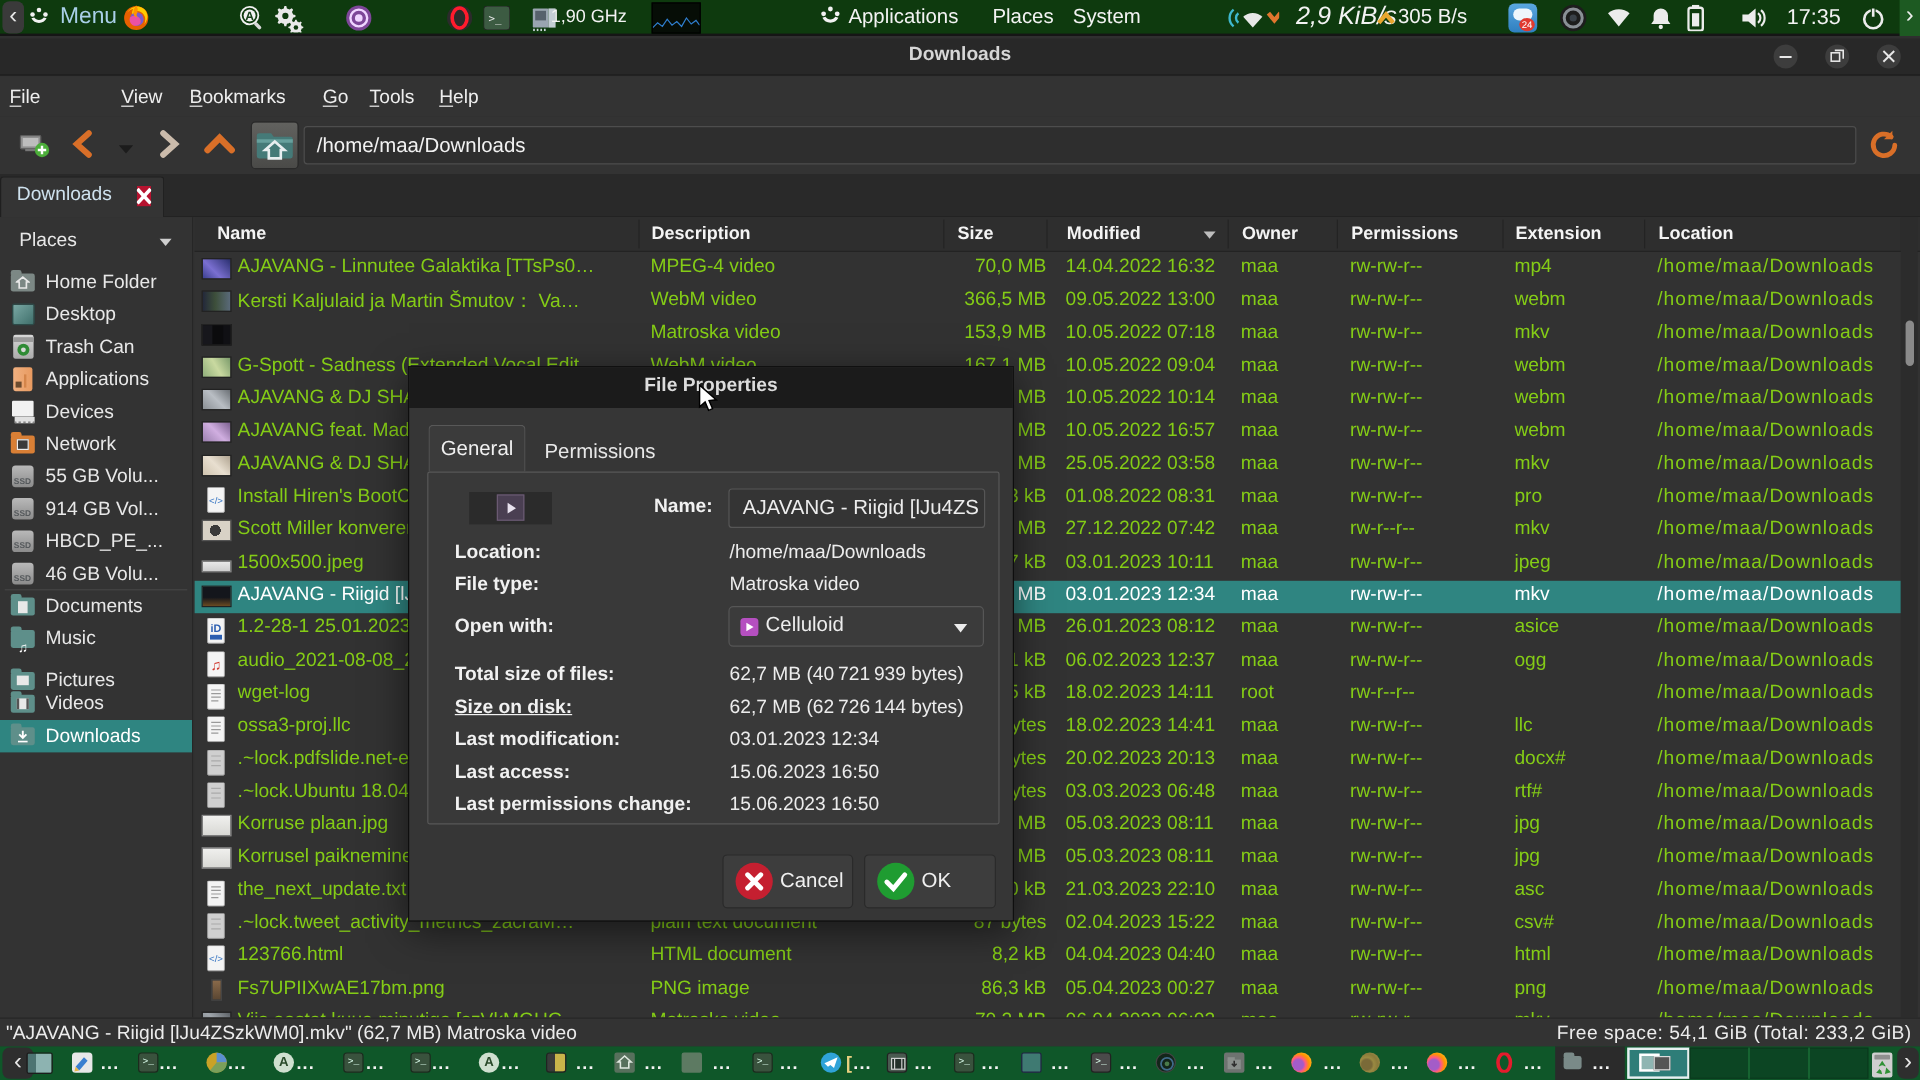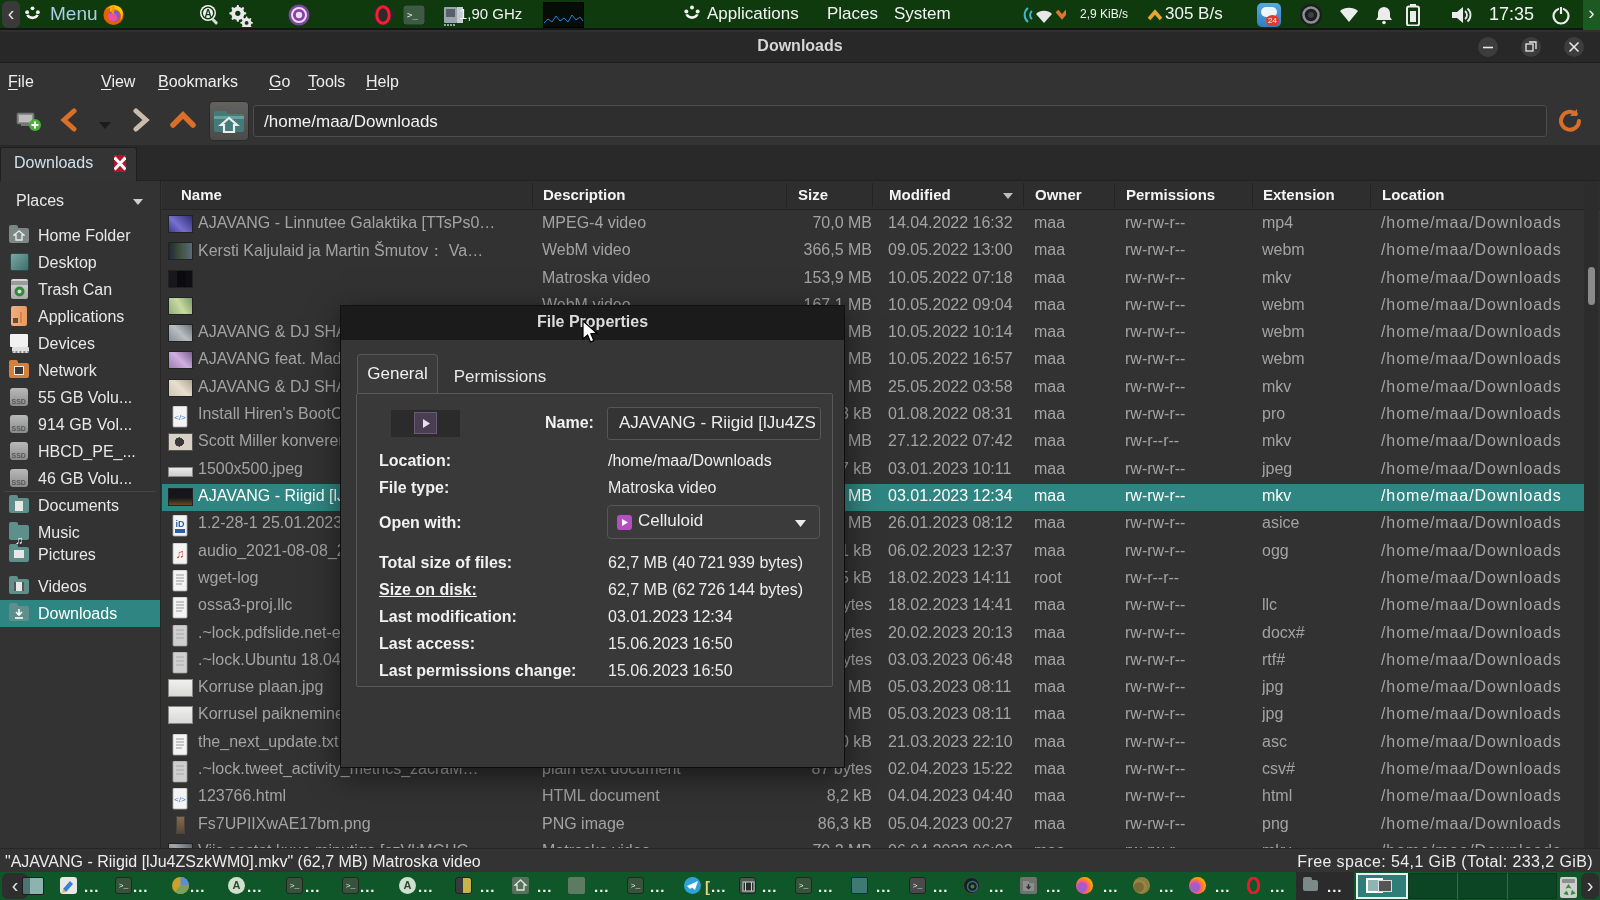--- a/index.html
+++ b/index.html
@@ -52,21 +52,21 @@
   background:linear-gradient(#b9b9b9,#8b8b8b); }
 .ssd:after { content:"SSD"; position:absolute; left:1.5px; bottom:1px; font-size:7px;
   color:#55595c; font-weight:bold; line-height:7px; }
 
 #list { position:absolute; left:162px; top:0; width:1438px; height:667px; background:#323232;
   overflow:hidden; }
 #lhead { position:absolute; left:0; top:0; width:1438px; height:29px; background:#2e2e2e;
   border-bottom:1px solid #232323; color:#f4f4f4; font-weight:bold; font-size:15px; }
 #lhead span { position:absolute; top:5px; }
 #lhead .sep { position:absolute; top:2px; width:1px; height:24px; background:#232323; }
-.row { position:absolute; left:0; width:1422px; height:27px; color:#a3a3a3; font-size:16px; }
+.row { position:absolute; left:0; width:1422px; height:27px; color:#84cc16; font-size:16px; }
 .row div { position:absolute; top:3px; white-space:nowrap; overflow:hidden; }
 .row .nm { left:36px; width:330px; }
 .row .ds { left:380px; width:240px; }
 .row .sz { left:560px; width:150px; text-align:right; }
 .row .md { left:726px; width:170px; }
 .row .ow { left:872px; width:80px; }
 .row .pm { left:963px; width:130px; }
 .row .ex { left:1100px; width:110px; }
 .row .lc { left:1219px; width:210px; letter-spacing:0.9px; }
 .row .icn { position:absolute; left:6px; top:4px; width:25px; height:18px; }
@@ -186,21 +186,21 @@
 <span class="abs" style="left:1020px;top:4px;"><svg width="46" height="22" viewBox="0 0 46 22">
 <g fill="none" stroke="#3fb8ce" stroke-width="2">
             <path d="M8 4 a 9 9 0 0 0 0 14"></path>
             <path d="M12 7 a 5 5 0 0 0 0 8"></path>
           </g>
 <g fill="#e8e8e8">
             <path d="M24 19 l-8-9 a11.5 11.5 0 0 1 16 0 z"></path>
           </g>
 <path d="M37 7 L42 13 L47 7" fill="none" stroke="#e0762e" stroke-width="3.6"></path>
         </svg></span>
-<div class="txt" style="left:1080px;font-size:12px;">2,9 KiB/s</div>
+<div class="txt" style="left:1080px;font-size:21px;font-style:italic;">2,9 KiB/s</div>
 <span class="abs" style="left:1146px;top:7px;"><svg width="18" height="15">
           <path d="M3 12 L9 5 L15 12" fill="none" stroke="#e8a62e" stroke-width="3.6"></path>
         </svg></span>
 <div class="txt" style="left:1165px;font-size:17px;">305 B/s</div>
 <div class="abs" style="left:1257px;top:3px;width:24px;height:24px;border-radius:5px;background:linear-gradient(#5aa7e0,#2f7fc0);">
 <div class="abs" style="left:4px;top:4px;width:16px;height:10px;border-radius:5px;background:#eef6fc;"></div>
 <div class="abs" style="left:9px;top:12px;width:13px;height:11px;border-radius:50%;background:#e03a2f;color:#fff;font-size:8px;text-align:center;line-height:11px;">24</div>
       </div>
 <span class="abs" style="left:1299px;top:3px;"><svg width="24" height="24">
           <circle cx="12" cy="12" r="11" fill="#1d1d1d"></circle>
@@ -392,21 +392,21 @@
             </span>
             <span class="tx">Documents</span>
           </div>
 <div class="side-item" style="top:338px;">
             <span class="ic">
               <span class="folder" style="background:#5e8f8a;"></span>
               <span class="abs" style="left:7px;top:5px;color:#fff;font-size:11px;">♫</span>
             </span>
             <span class="tx">Music</span>
           </div>
-<div class="side-item" style="top:360px;">
+<div class="side-item" style="top:373px;">
             <span class="ic">
               <span class="folder" style="background:#5e8f8a;"></span>
               <span class="abs" style="left:6px;top:6px;width:10px;height:8px;background:#e8e8e8;"></span>
             </span>
             <span class="tx">Pictures</span>
           </div>
 <div class="side-item" style="top:392px;">
             <span class="ic">
               <span class="folder" style="background:#5e8f8a;"></span>
               <span class="abs" style="left:6px;top:6px;width:10px;height:9px;background:#e8e8e8;border-left:2px solid #555;border-right:2px solid #555;"></span>
@@ -472,20 +472,21 @@
             <div class="ds">Matroska video</div>
             <div class="sz">153,9 MB</div>
             <div class="md">10.05.2022 07:18</div>
             <div class="ow">maa</div>
             <div class="pm">rw-rw-r--</div>
             <div class="ex">mkv</div>
             <div class="lc">/home/maa/Downloads</div>
           </div>
 <div class="row" style="top:112px;">
             <span class="icn" style="background:linear-gradient(60deg,#8fae7a,#c9d9a0 50%,#7a9a6a);border:1px solid #222;"></span>
+            <div class="nm">G-Spott - Sadness (Extended Vocal Edit…</div>
             <div class="ds">WebM video</div>
             <div class="sz">167,1 MB</div>
             <div class="md">10.05.2022 09:04</div>
             <div class="ow">maa</div>
             <div class="pm">rw-rw-r--</div>
             <div class="ex">webm</div>
             <div class="lc">/home/maa/Downloads</div>
           </div>
 <div class="row" style="top:139px;">
             <span class="icn" style="background:linear-gradient(45deg,#8a8f94,#b9bec4 50%,#6a6f74);border:1px solid #222;"></span>
@@ -905,16 +906,33 @@
         <div class="dv" style="top:160px;">62,7 MB (40 721 939 bytes)</div>
 <div class="dl" style="top:187px;text-decoration:underline;">Size on disk:</div>
         <div class="dv" style="top:187px;">62,7 MB (62 726 144 bytes)</div>
 <div class="dl" style="top:214px;">Last modification:</div>
         <div class="dv" style="top:214px;">03.01.2023 12:34</div>
 <div class="dl" style="top:241px;">Last access:</div>
         <div class="dv" style="top:241px;">15.06.2023 16:50</div>
 <div class="dl" style="top:268px;">Last permissions change:</div>
         <div class="dv" style="top:268px;">15.06.2023 16:50</div>
 </div>
+<div id="dlg-buttons">
+<div class="dbtn" style="left:261px;width:109px;">
+          <span class="circ" style="background:#c51f30;"><svg width="31" height="31">
+              <g stroke="#fff" stroke-width="4" stroke-linecap="round">
+                <line x1="10" y1="10" x2="21" y2="21"></line>
+                <line x1="21" y1="10" x2="10" y2="21"></line>
+              </g>
+            </svg></span>
+          <span class="bl">Cancel</span>
+        </div>
+<div class="dbtn" style="left:379px;width:110px;">
+          <span class="circ" style="background:#1f9c31;"><svg width="31" height="31">
+              <path d="M8 16 L13.5 21.5 L23 10" fill="none" stroke="#fff" stroke-width="4" stroke-linecap="round"></path>
+            </svg></span>
+          <span class="bl">OK</span>
+        </div>
+</div>
 </div>
 <svg class="abs" style="left:581px;top:320px;" width="22" height="26" viewBox="0 0 22 26">
 <path d="M2 1 L2 19 L6.6 15 L9.5 22 L12.8 20.6 L9.9 13.8 L16 13.2 Z" fill="#fff" stroke="#000" stroke-width="1.2"></path>
     </svg>
 </div>
 </body></html>

